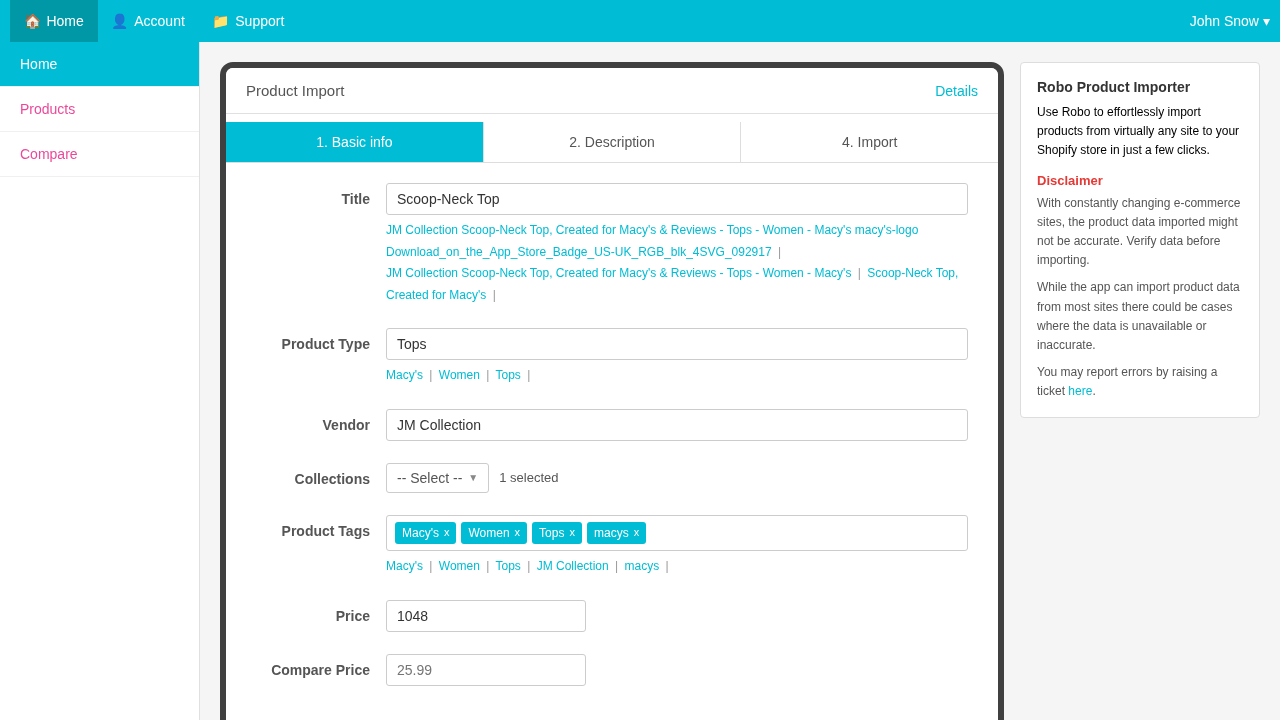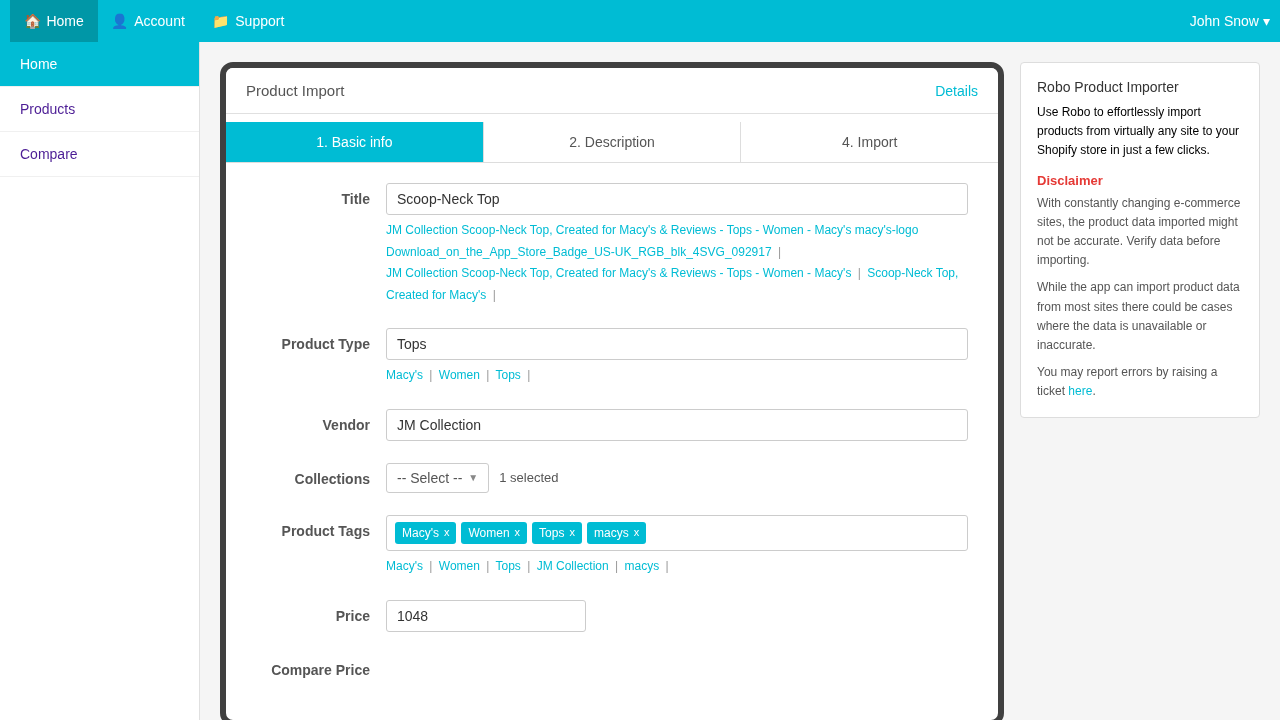--- a/index.html
+++ b/index.html
@@ -50,21 +50,21 @@
     .sidebar {
       width: 200px;
       background: #fff;
       border-right: 1px solid #e0e0e0;
       padding-top: 0;
     }
     .sidebar-item {
       padding: 14px 20px;
       cursor: pointer;
       font-size: 14px;
-      color: #4c1d95;
+      color: #ec4899;
       border-bottom: 1px solid #f0f0f0;
     }
     .sidebar-item.active {
       background: #00bcd4;
       color: #fff;
     }
 
     
     .main-content {
       flex: 1;
@@ -231,21 +231,21 @@
       min-width: 240px;
     }
     .info-card {
       background: #fff;
       border: 1px solid #ddd;
       border-radius: 4px;
       padding: 16px;
     }
     .info-card-title {
       font-size: 14px;
-      font-weight: normal;
+      font-weight: bold;
       color: #333;
       margin-bottom: 8px;
     }
     .info-card-text {
       font-size: 12px;
       color: #000000;
       line-height: 1.6;
       margin-bottom: 12px;
     }
     .disclaimer-title {
@@ -406,20 +406,23 @@
 
         <div class="form-row">
           <div class="form-label">Price</div>
           <div class="form-field">
             <input class="form-input" type="text" value="1048" style="max-width: 200px;">
           </div>
         </div>
 
         <div class="form-row">
           <div class="form-label">Compare Price</div>
+          <div class="form-field">
+            <input class="form-input placeholder-style" type="text" placeholder="25.99" style="max-width: 200px;">
+          </div>
         </div>
 
       </div>
     </div>
 
     <div class="right-panel">
       <div class="info-card">
         <div class="info-card-title">Robo Product Importer</div>
         <p class="info-card-text">Use Robo to effortlessly import products from virtually any site to your Shopify store in just a few clicks.</p>
         <div class="disclaimer-title">Disclaimer</div>

